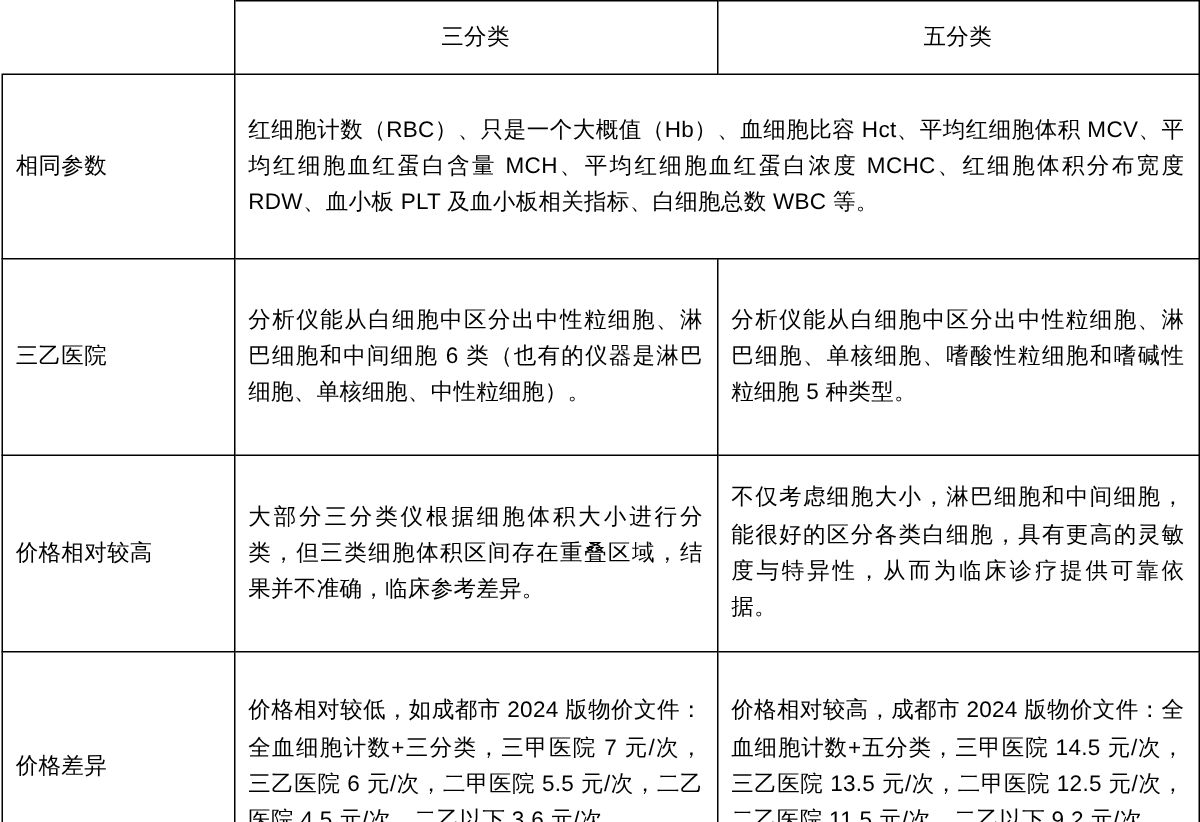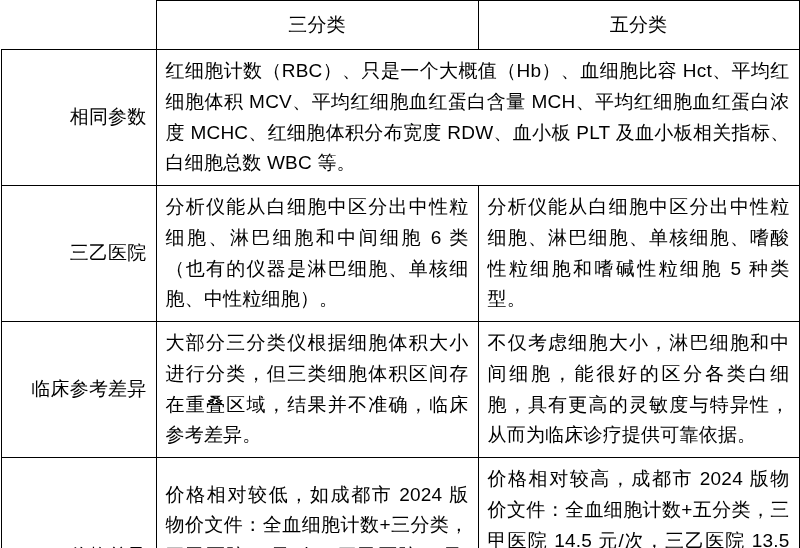--- a/index.html
+++ b/index.html
@@ -27,40 +27,40 @@
     width: 798px;
     table-layout: fixed;
     margin-top: 0;
   }
   table.compare-table td,
   table.compare-table th {
     border: 1px solid #000000;
     vertical-align: middle;
     padding: 6px 9px;
     font-weight: normal;
-    font-size: 19px;
+    font-size: 15px;
     line-height: 1.62;
     letter-spacing: 0.2px;
   }
   col.c1 { width: 155px; }
   col.c2 { width: 322px; }
   col.c3 { width: 321px; }
 
   thead td {
     text-align: center;
     height: 36px;
     padding: 4px 8px;
     font-size: 16px;
   }
   thead td.blank {
     border-left: none;
     border-top: none;
   }
   .rowlabel {
-    text-align: right;
+    text-align: left;
     font-size: 16px;
   }
   .cell-body {
     text-align: justify;
     text-justify: inter-ideograph;
   }
   tbody tr.r-same td { height: 110px; }
   tbody tr.r-diff td { height: 118px; }
   tbody tr.r-clin td { height: 118px; }
   tbody tr.r-price td { height: 140px; }
@@ -86,21 +86,21 @@
       <tr class="r-same">
         <td class="rowlabel">相同参数</td>
         <td class="cell-body" colspan="2">红细胞计数（RBC）、只是一个大概值（Hb）、血细胞比容 Hct、平均红细胞体积 MCV、平均红细胞血红蛋白含量 MCH、平均红细胞血红蛋白浓度 MCHC、红细胞体积分布宽度 RDW、血小板 PLT 及血小板相关指标、白细胞总数 WBC 等。</td>
       </tr>
       <tr class="r-diff">
         <td class="rowlabel">三乙医院</td>
         <td class="cell-body">分析仪能从白细胞中区分出中性粒细胞、淋巴细胞和中间细胞 6 类（也有的仪器是淋巴细胞、单核细胞、中性粒细胞）。</td>
         <td class="cell-body">分析仪能从白细胞中区分出中性粒细胞、淋巴细胞、单核细胞、嗜酸性粒细胞和嗜碱性粒细胞 5 种类型。</td>
       </tr>
       <tr class="r-clin">
-        <td class="rowlabel">临床参考差异</td>
+        <td class="rowlabel">价格相对较高</td>
         <td class="cell-body">大部分三分类仪根据细胞体积大小进行分类，但三类细胞体积区间存在重叠区域，结果并不准确，临床参考差异。</td>
         <td class="cell-body">不仅考虑细胞大小，淋巴细胞和中间细胞，能很好的区分各类白细胞，具有更高的灵敏度与特异性，从而为临床诊疗提供可靠依据。</td>
       </tr>
       <tr class="r-price">
         <td class="rowlabel">价格差异</td>
         <td class="cell-body">价格相对较低，如成都市 2024 版物价文件：全血细胞计数+三分类，三甲医院 7 元/次，三乙医院 6 元/次，二甲医院 5.5 元/次，二乙医院 4.5 元/次，二乙以下 3.6 元/次。</td>
         <td class="cell-body">价格相对较高，成都市 2024 版物价文件：全血细胞计数+五分类，三甲医院 14.5 元/次，三乙医院 13.5 元/次，二甲医院 12.5 元/次，二乙医院 11.5 元/次，二乙以下 9.2 元/次。</td>
       </tr>
     </tbody>
   </table>

